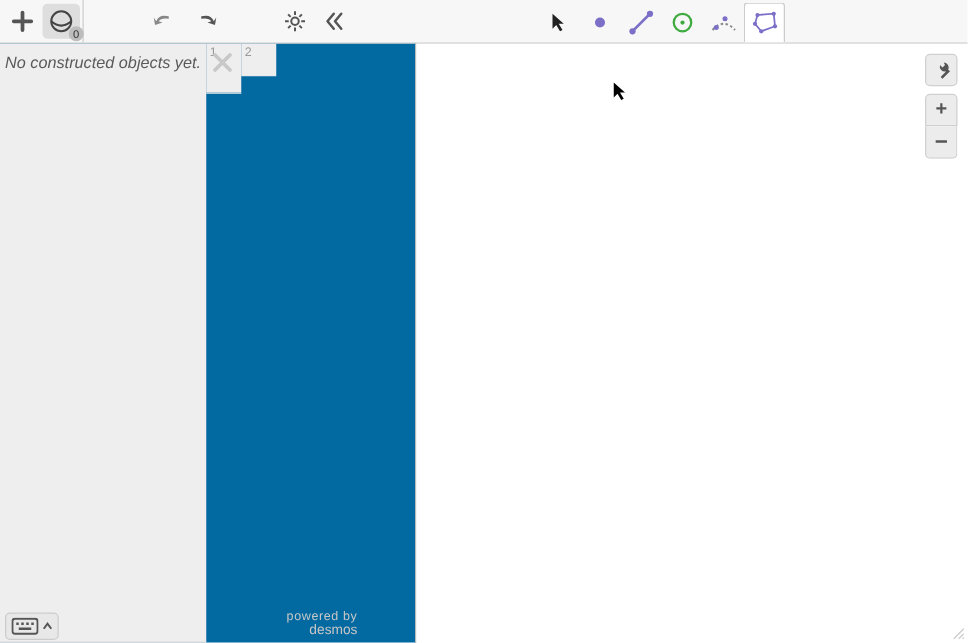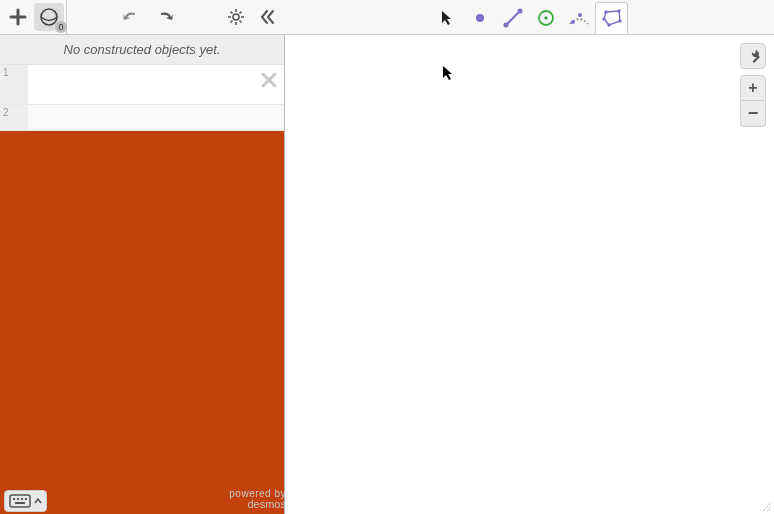--- a/index.html
+++ b/index.html
@@ -93,25 +93,25 @@
     border: 1px solid #ccc;
     border-bottom-color:#fff;
     background: #fff;
     border-radius: 3px 3px 0 0;
   }
   .main {
     display: flex;
     height: calc(100% - 35px);
   }
   .sidebar {
-    width: 285px;
+    width: 333px;
     border-right: 1px solid #bbb;
-    background: #c2410c;
-    display: flex;
-    flex-direction: column;
+    background: #0369a1;
+    display: flex;
+    flex-direction: row;
     position: relative;
   }
   .notice {
     background: #eeeeee;
     color: #5a5a5a;
     font-style: italic;
     font-size: 13px;
     text-align: center;
     padding: 7px 4px;
     border-bottom: 1px solid #e2e2e2;

